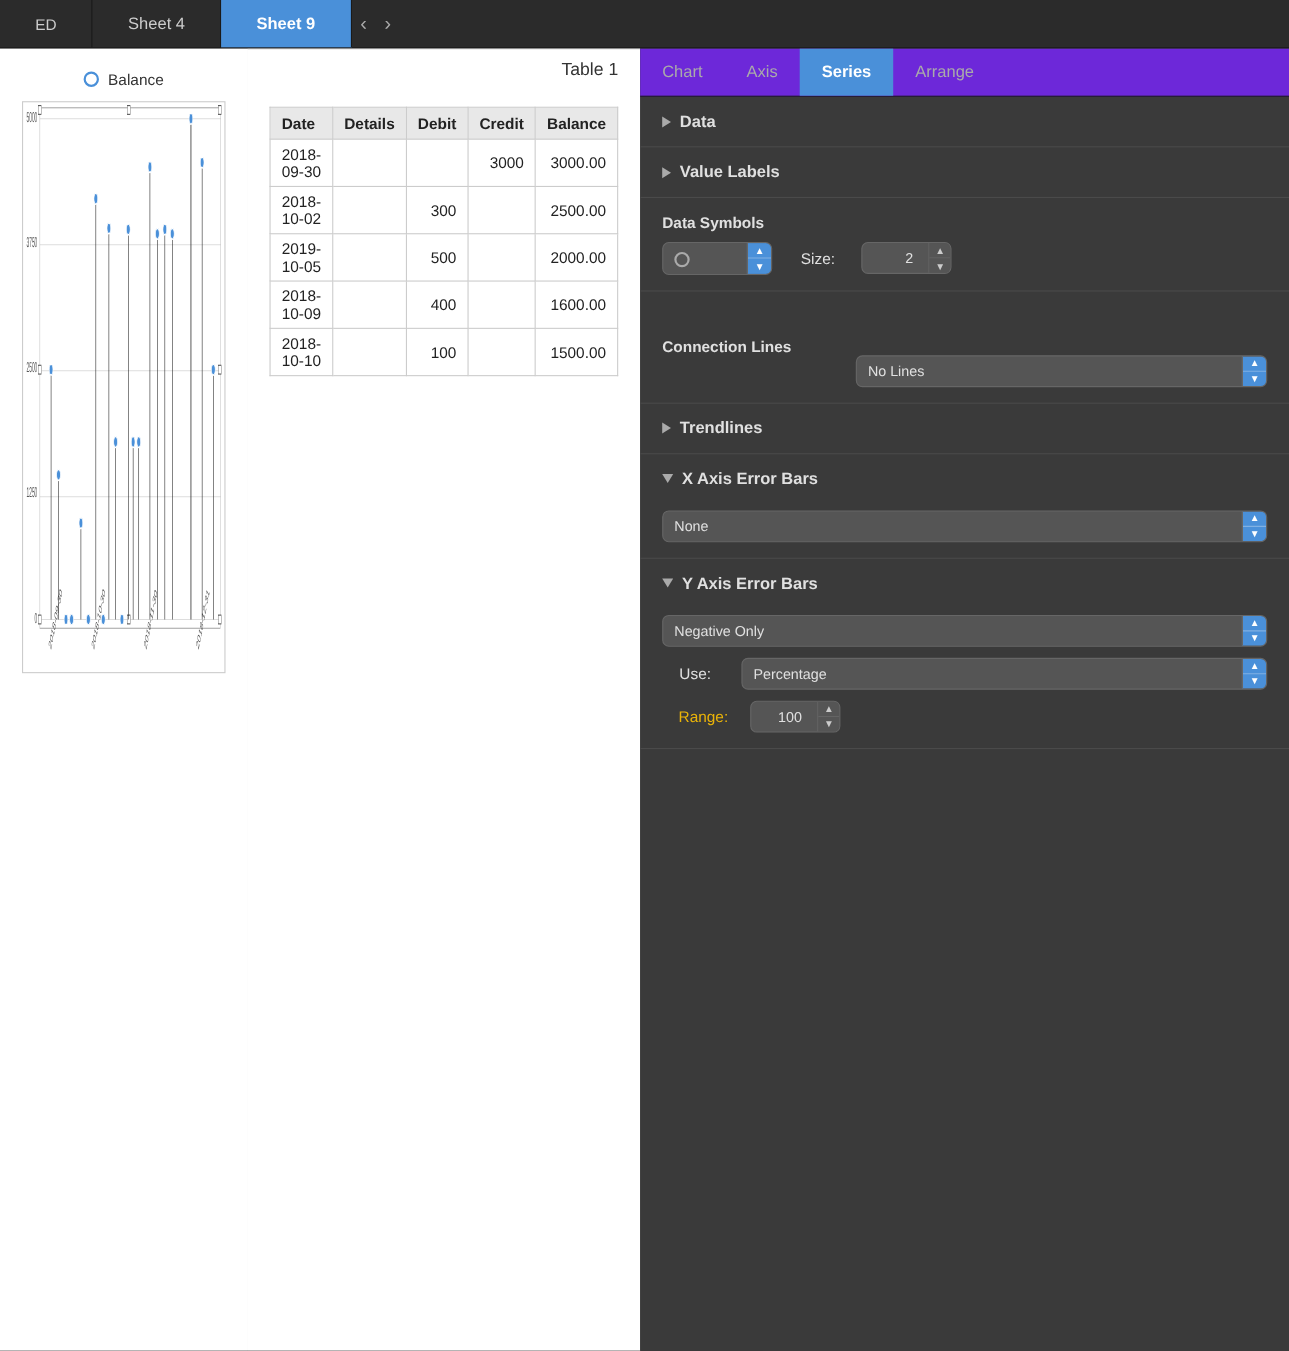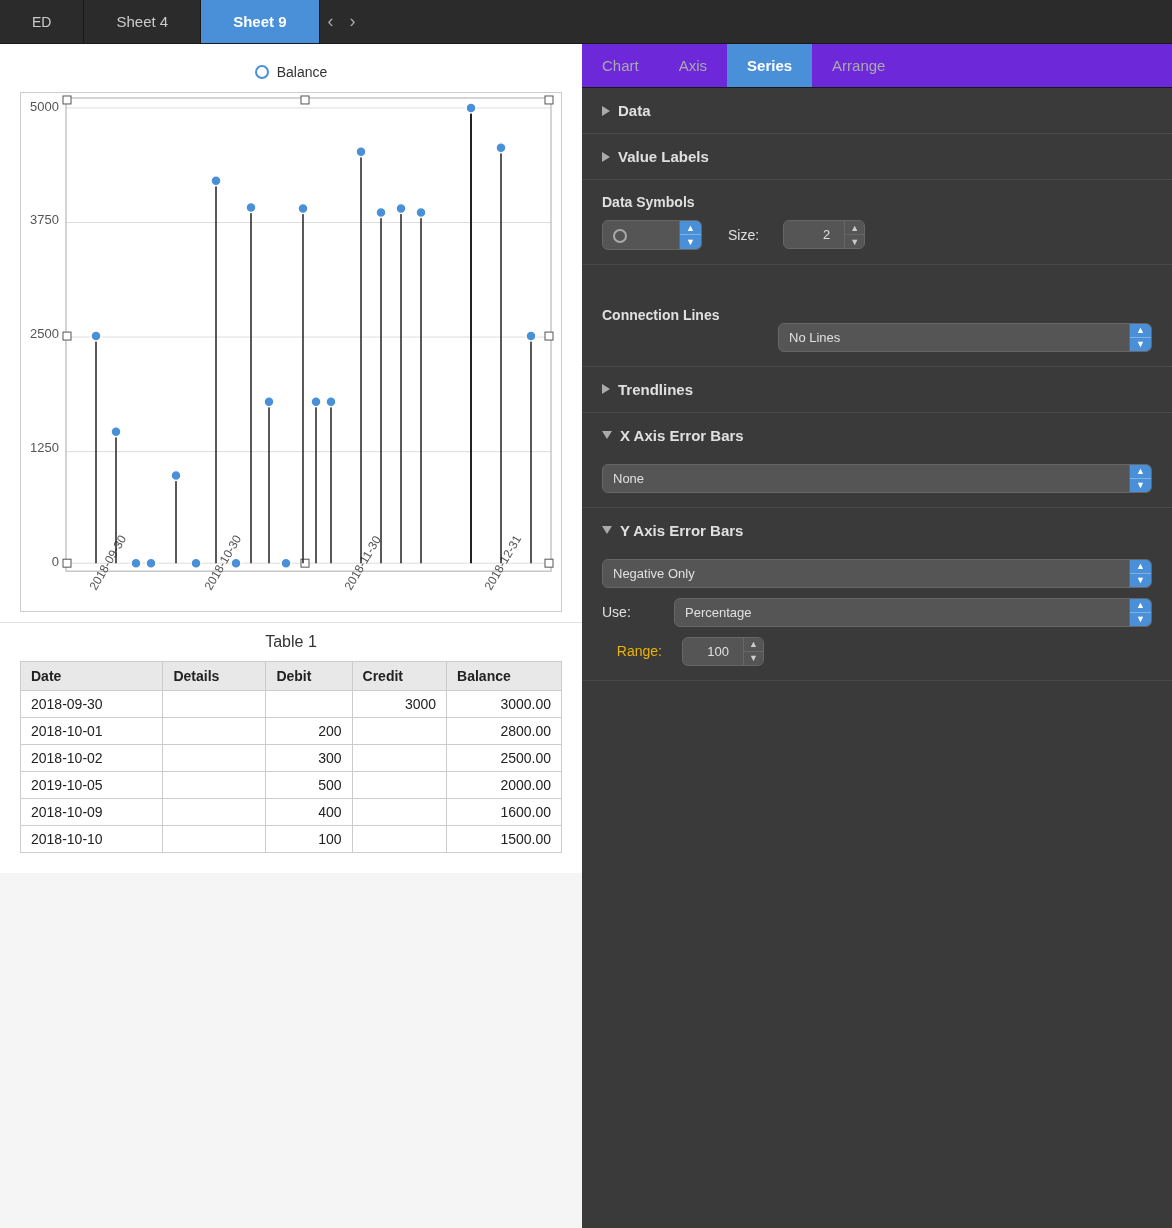--- a/index.html
+++ b/index.html
@@ -55,21 +55,21 @@
       display: flex;
       flex: 1;
       overflow: hidden;
     }
 
     
     .left-panel {
       width: 582px;
       background: #f5f5f5;
       display: flex;
-      flex-direction: column;
+      flex-direction: row;
       overflow-y: auto;
     }
 
     
     .chart-area {
       padding: 20px 20px 10px 20px;
       background: white;
       position: relative;
     }
 
@@ -124,24 +124,24 @@
     }
 
     
     .table-section {
       padding: 10px 20px 20px 20px;
       background: white;
       border-top: 1px solid #e0e0e0;
     }
 
     .table-title {
-      text-align: center;
+      text-align: right;
       font-size: 16px;
       color: #333;
-      margin-bottom: 10px;
+      margin-bottom: 24px;
       font-weight: 400;
     }
 
     .data-table {
       width: 100%;
       border-collapse: collapse;
       font-size: 14px;
     }
 
     .data-table th {
@@ -309,21 +309,21 @@
       color: #eab308;
       font-size: 14px;
       min-width: 60px;
       text-align: right;
     }
 
     .use-label {
       color: #e0e0e0;
       font-size: 14px;
       min-width: 60px;
-      text-align: left;
+      text-align: center;
     }
 
     .select-with-arrows {
       display: flex;
       align-items: stretch;
       background: #555;
       border: 1px solid #666;
       border-radius: 6px;
       overflow: hidden;
       cursor: pointer;
@@ -535,27 +535,20 @@
             <th>Balance</th>
           </tr>
         </thead>
         <tbody id="table-body">
         <tr>
               <td>2018-09-30</td>
               <td></td>
               <td></td>
               <td>3000</td>
               <td>3000.00</td>
-            </tr>
-            <tr>
-              <td>2018-10-01</td>
-              <td></td>
-              <td>200</td>
-              <td></td>
-              <td>2800.00</td>
             </tr>
             <tr>
               <td>2018-10-02</td>
               <td></td>
               <td>300</td>
               <td></td>
               <td>2500.00</td>
             </tr>
             <tr>
               <td>2019-10-05</td>

